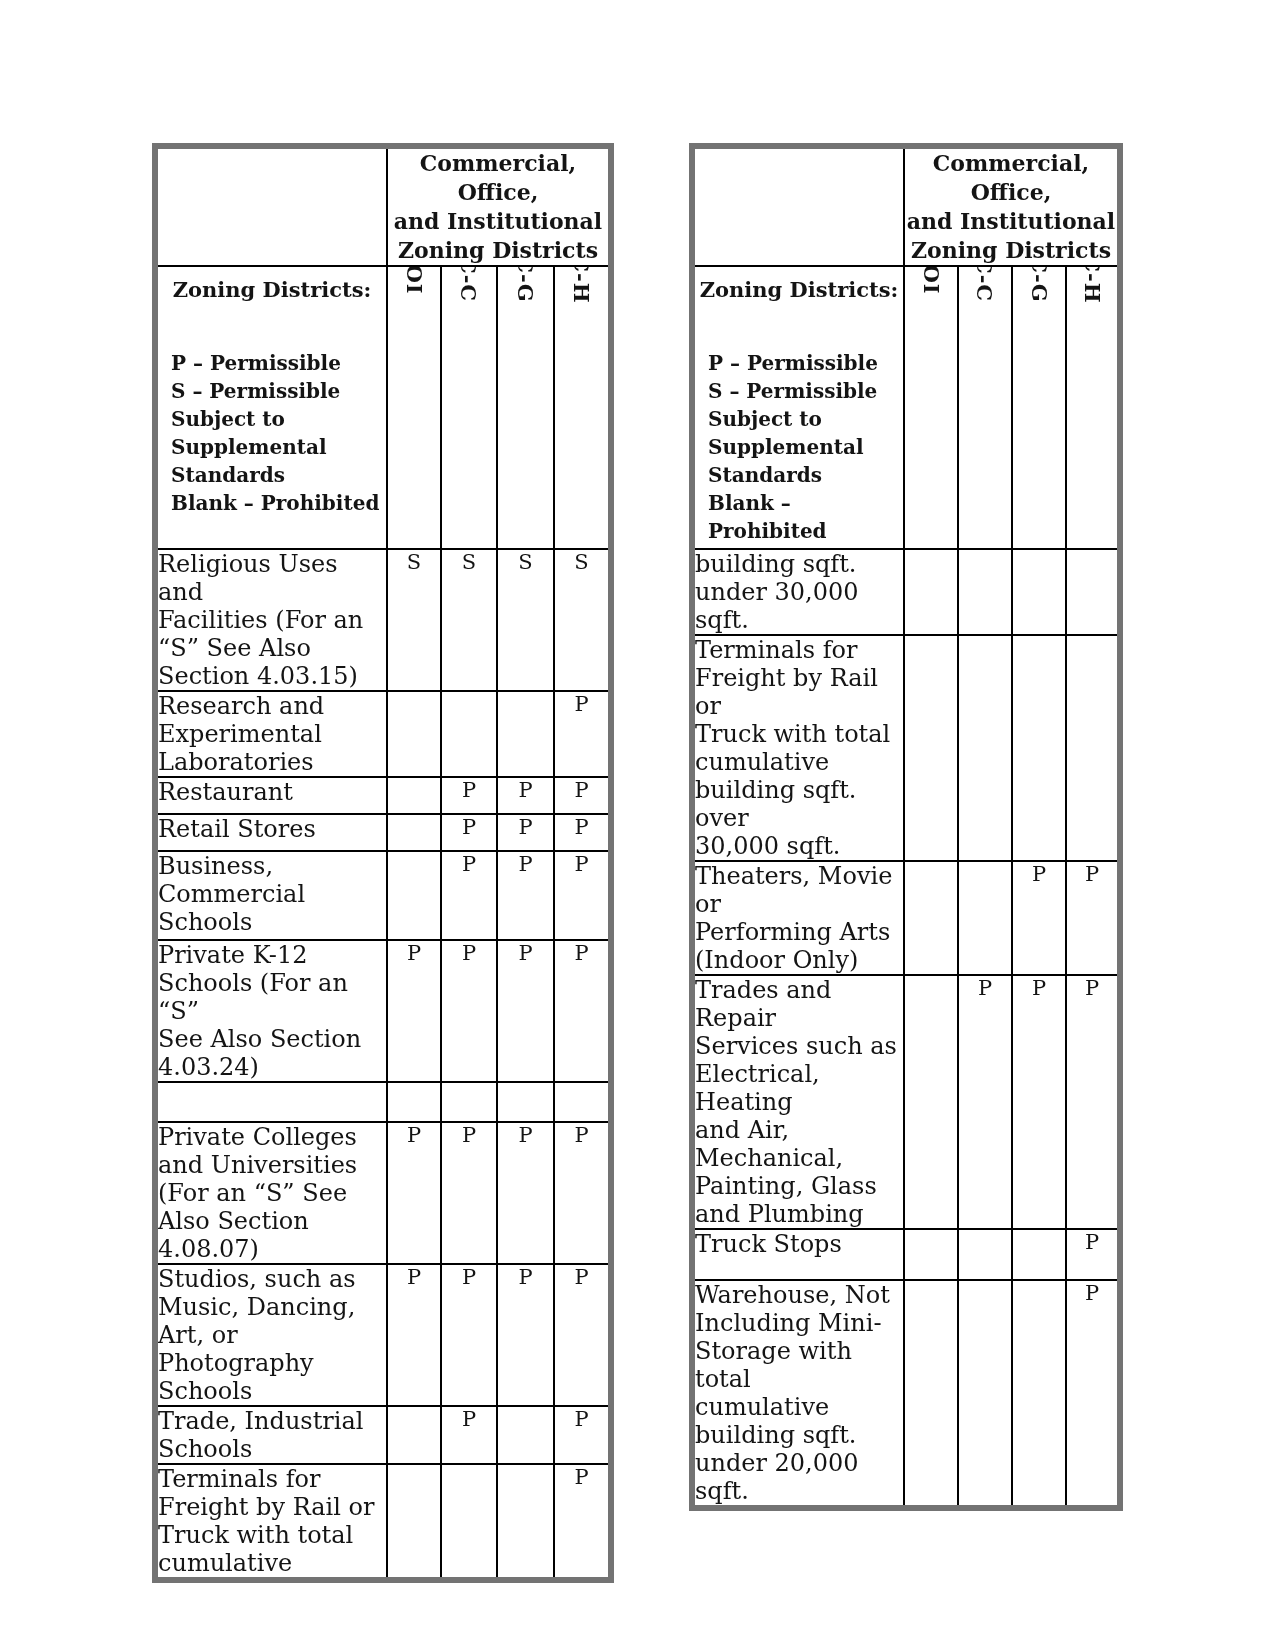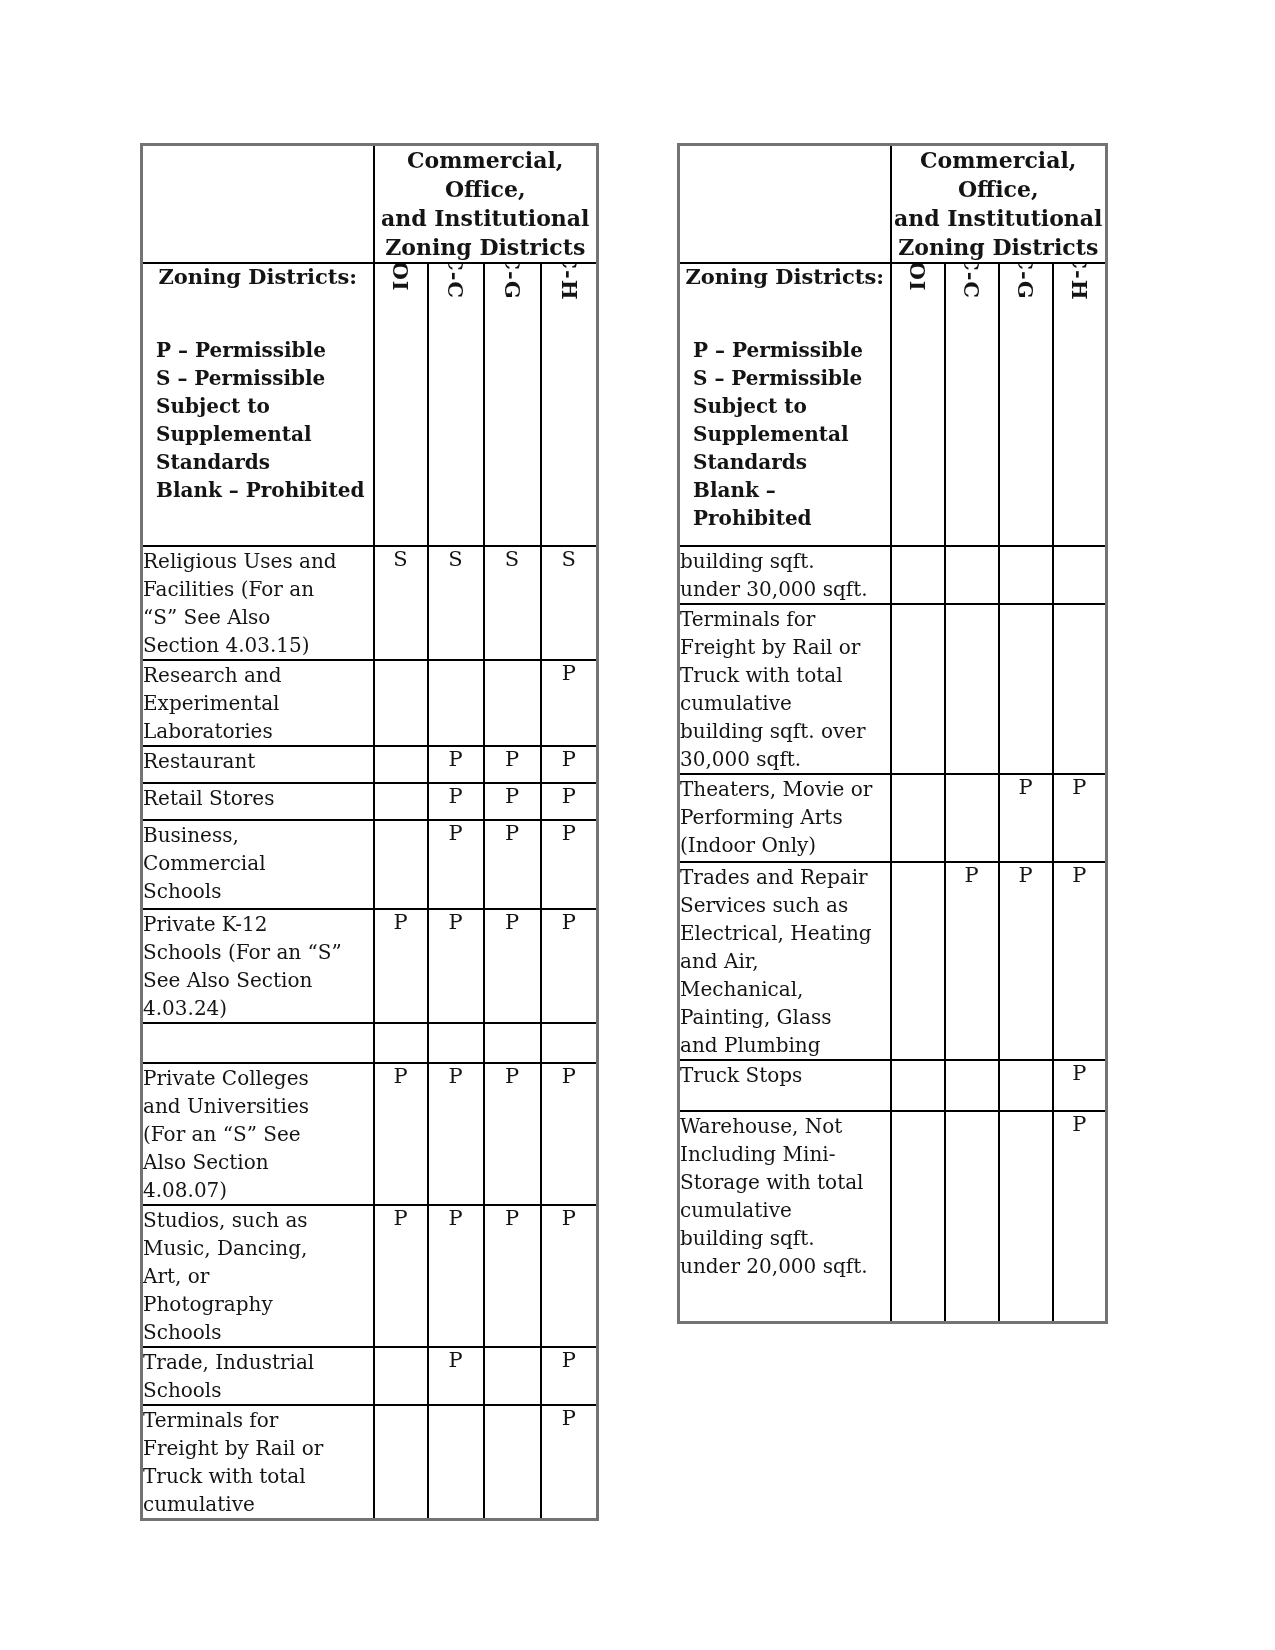--- a/index.html
+++ b/index.html
@@ -9,21 +9,22 @@
     height: 1650px;
     background: #ffffff;
     font-family: "DejaVu Serif", "Liberation Serif", serif;
     color: #141414;
     overflow: hidden;
   }
   table.z {
     position: absolute;
     border-collapse: collapse;
     table-layout: fixed;
-    border: 3px solid #737373;
+    border: 6px solid #737373;
+    margin-left: 12px;
   }
   table.z td {
     border: 2px solid #000;
     padding: 0;
     vertical-align: top;
     overflow: hidden;
   }
   td.hdr {
     font-weight: bold;
     font-size: 22px;
@@ -31,20 +32,21 @@
     text-align: center;
     vertical-align: middle;
     white-space: pre-line;
     padding: 2px;
   }
   td.lgd { vertical-align: top; }
   .lg-title {
     font-weight: bold;
     font-size: 21px;
     text-align: center;
+    padding-top: 10px;
   }
   .lg-block {
     font-weight: bold;
     font-size: 20px;
     line-height: 28px;
     padding: 47px 4px 0 13px;
   }
   .lg-line { white-space: pre-line; }
   td.dist {
     vertical-align: middle;
@@ -52,21 +54,21 @@
   }
   .rot {
     display: inline-block;
     transform: rotate(90deg);
     font-weight: bold;
     font-size: 21px;
     letter-spacing: 1px;
     white-space: nowrap;
   }
   td.use {
-    font-size: 20px;
+    font-size: 24px;
     line-height: 28px;
     padding: 4px 2px 3px 13px;
     white-space: pre-line;
   }
   td.val {
     text-align: center;
     vertical-align: middle;
     font-size: 21px;
   }
   

